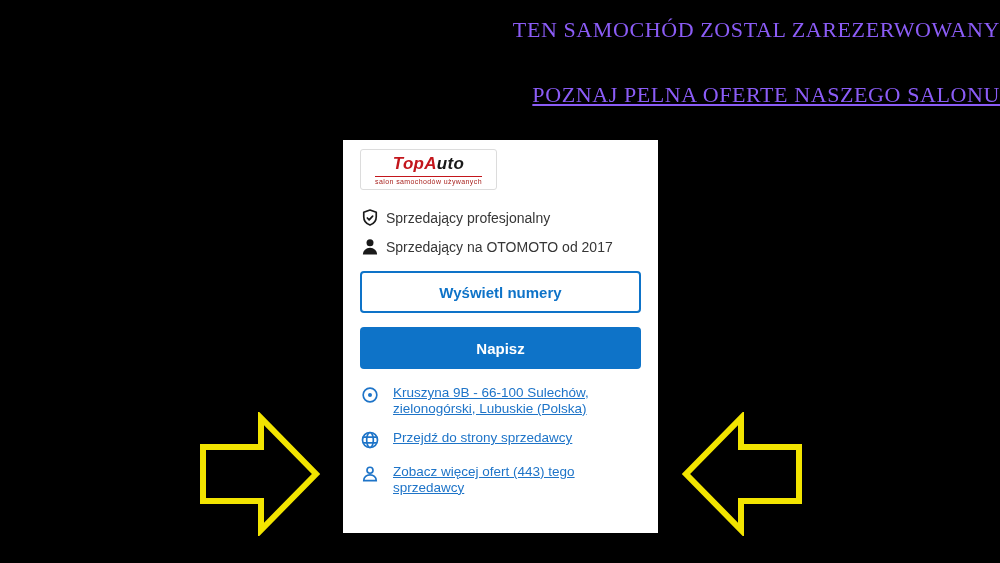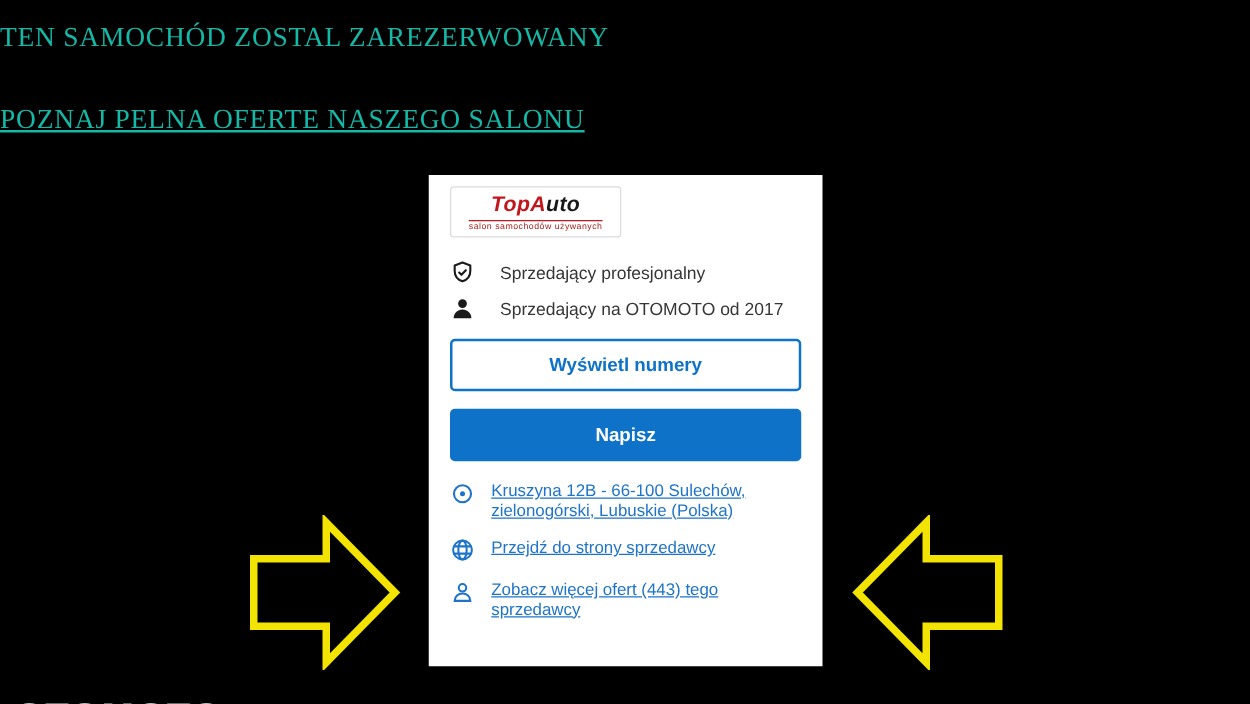--- a/index.html
+++ b/index.html
@@ -5,21 +5,21 @@
   * { margin:0; padding:0; box-sizing:border-box; }
   html,body { width:1000px; height:563px; }
   body {
     background:#000000;
     position:relative;
     overflow:hidden;
     font-family:"Liberation Sans", sans-serif;
   }
   .banner-title {
     position:absolute; left:0; width:100%;
-    text-align:left; color:#14b8a6;
+    text-align:right; color:#8b5cf6;
     font-family:"Liberation Serif", serif;
     font-size:22px; letter-spacing:0.6px; font-weight:400;
   }
   .banner-title.line1 { top:17px; }
   .banner-title.line2 { top:82px;text-decoration:underline; }
 
   
   .card {
     position:absolute; left:343px; top:140px;
     width:315px; height:393px;
@@ -38,21 +38,21 @@
     font-family:"Liberation Sans", sans-serif;
   }
   .logo-brand .red { color:#c3161c; }
   .logo-brand .dark { color:#1a1a1a; }
   .logo-tagline {
     font-size:7px; color:#a8231f; margin-top:3px;
     border-top:1px solid #c3161c; padding-top:1px; letter-spacing:0.4px;
   }
 
   .badges { margin-top:13px; }
-  .badge-row { display:flex; align-items:center; height:29px; gap:20px; }
+  .badge-row { display:flex; align-items:center; height:29px; gap:6px; }
   .badge-row svg { flex:0 0 auto; }
   .badge-label { font-size:14px; color:#363636; }
 
   .btn {
     width:281px; height:42px; border-radius:4px;
     display:flex; align-items:center; justify-content:center;
     font-size:15px; font-weight:bold; cursor:pointer;
   }
   .btn-primary { margin-top:14px; background:#0e73c8; color:#ffffff; border:none; }
   .btn-secondary { margin-top:10px; background:#ffffff; color:#0e73c8; border:2px solid #0e73c8; }
@@ -108,21 +108,21 @@
 
   <button class="btn btn-secondary">Wyświetl numery</button>
   <button class="btn btn-primary">Napisz</button>
 
   <div class="links">
     <div class="link-row">
       <svg width="20" height="20" viewBox="0 0 24 24" fill="none" stroke="#1e74c8" stroke-width="2">
           <circle cx="12" cy="12" r="8.2"></circle>
           <circle cx="12" cy="12" r="2.4" fill="#1e74c8" stroke="none"></circle>
         </svg>
-      <a class="link-text">Kruszyna 12B - 66-100 Sulechów, zielonogórski, Lubuskie (Polska)</a>
+      <a class="link-text">Kruszyna 9B - 66-100 Sulechów, zielonogórski, Lubuskie (Polska)</a>
     </div>
     <div class="link-row">
       <svg width="20" height="20" viewBox="0 0 24 24" fill="none" stroke="#1e74c8" stroke-width="2">
           <circle cx="12" cy="12" r="9"></circle>
           <ellipse cx="12" cy="12" rx="4" ry="9"></ellipse>
           <path d="M3.5 8.5h17M3.5 15.5h17"></path>
         </svg>
       <a class="link-text">Przejdź do strony sprzedawcy</a>
     </div>
     <div class="link-row">

